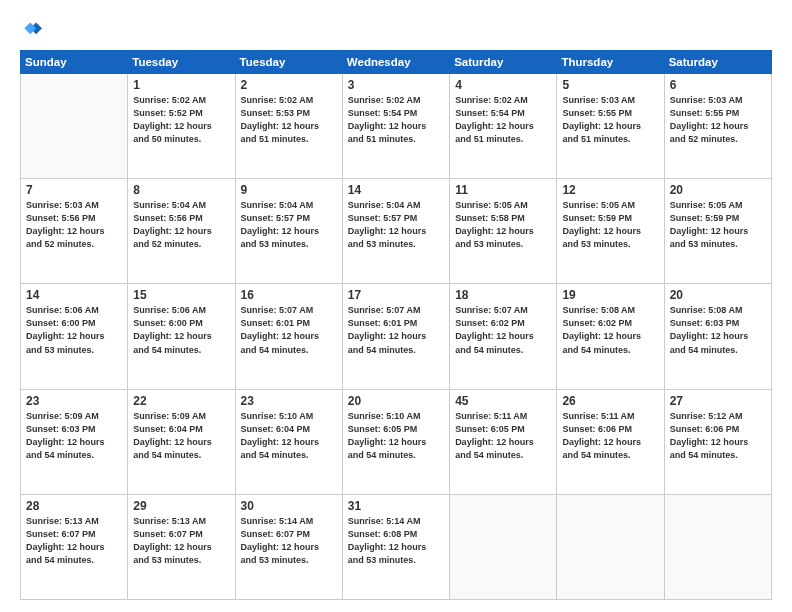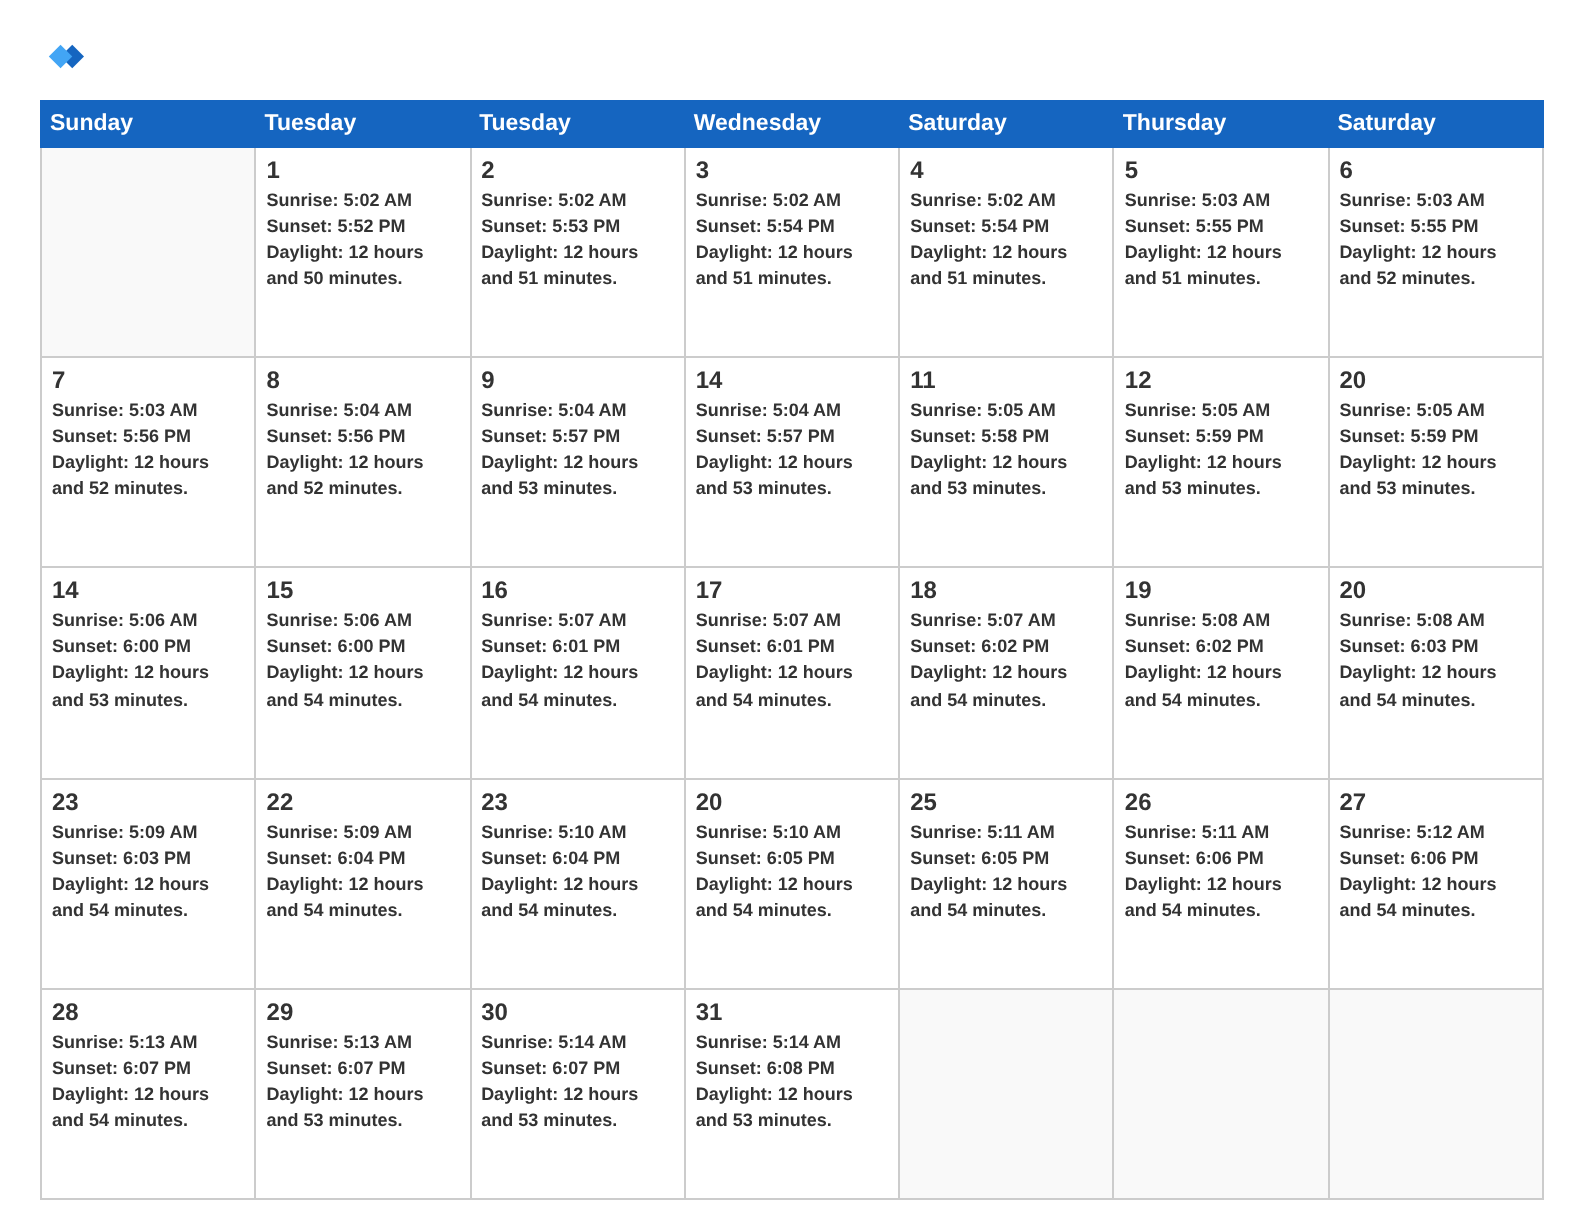--- a/index.html
+++ b/index.html
@@ -300,21 +300,21 @@
 and 54 minutes.</div>
           </td>
           <td>
             <span class="day-num">20</span>
             <div class="day-info" style="white-space: pre-line;">Sunrise: 5:10 AM
 Sunset: 6:05 PM
 Daylight: 12 hours
 and 54 minutes.</div>
           </td>
           <td>
-            <span class="day-num">25</span>
+            <span class="day-num">45</span>
             <div class="day-info" style="white-space: pre-line;">Sunrise: 5:11 AM
 Sunset: 6:05 PM
 Daylight: 12 hours
 and 54 minutes.</div>
           </td>
           <td>
             <span class="day-num">26</span>
             <div class="day-info" style="white-space: pre-line;">Sunrise: 5:11 AM
 Sunset: 6:06 PM
 Daylight: 12 hours

